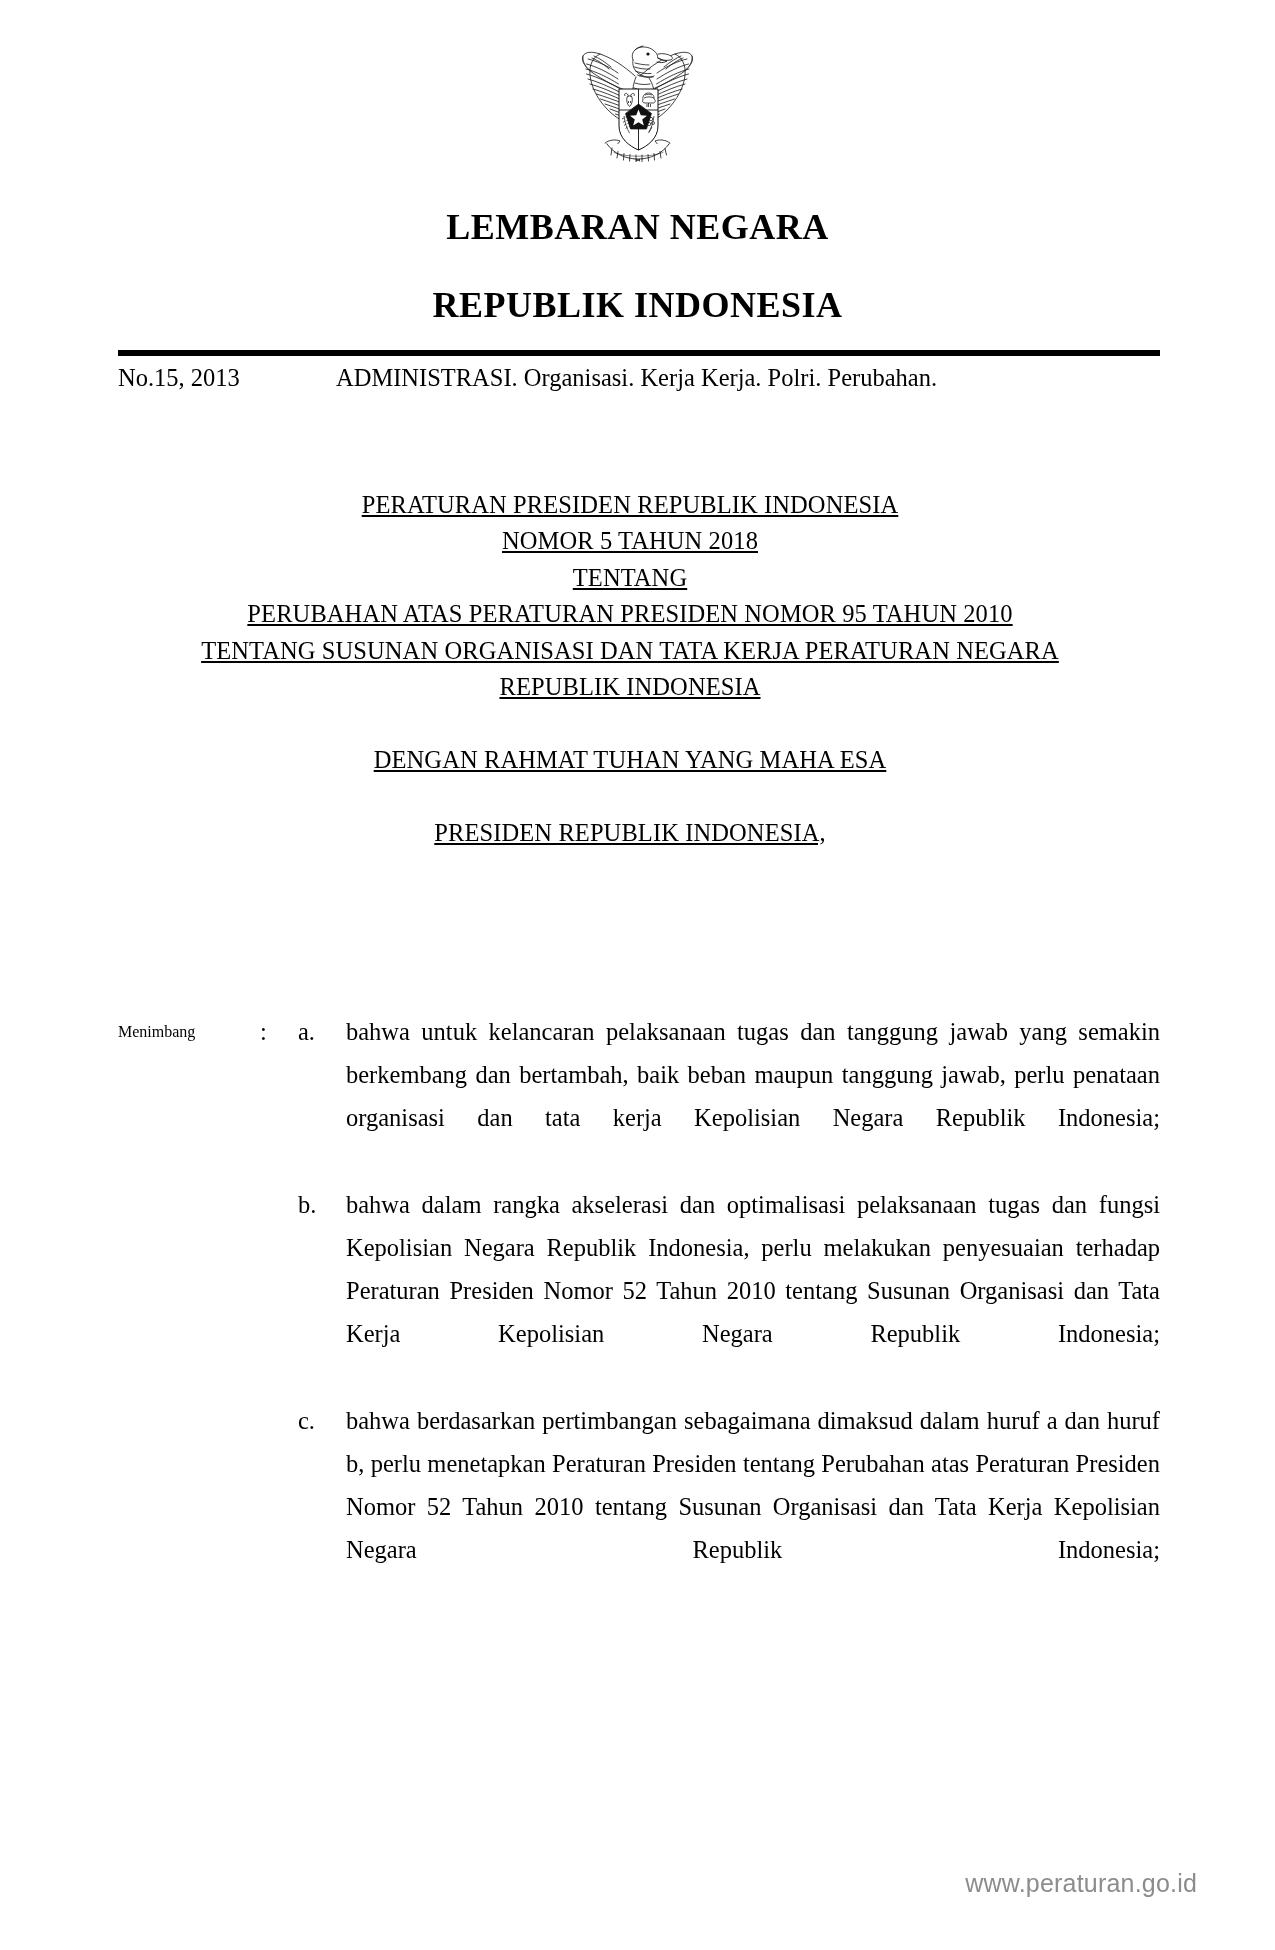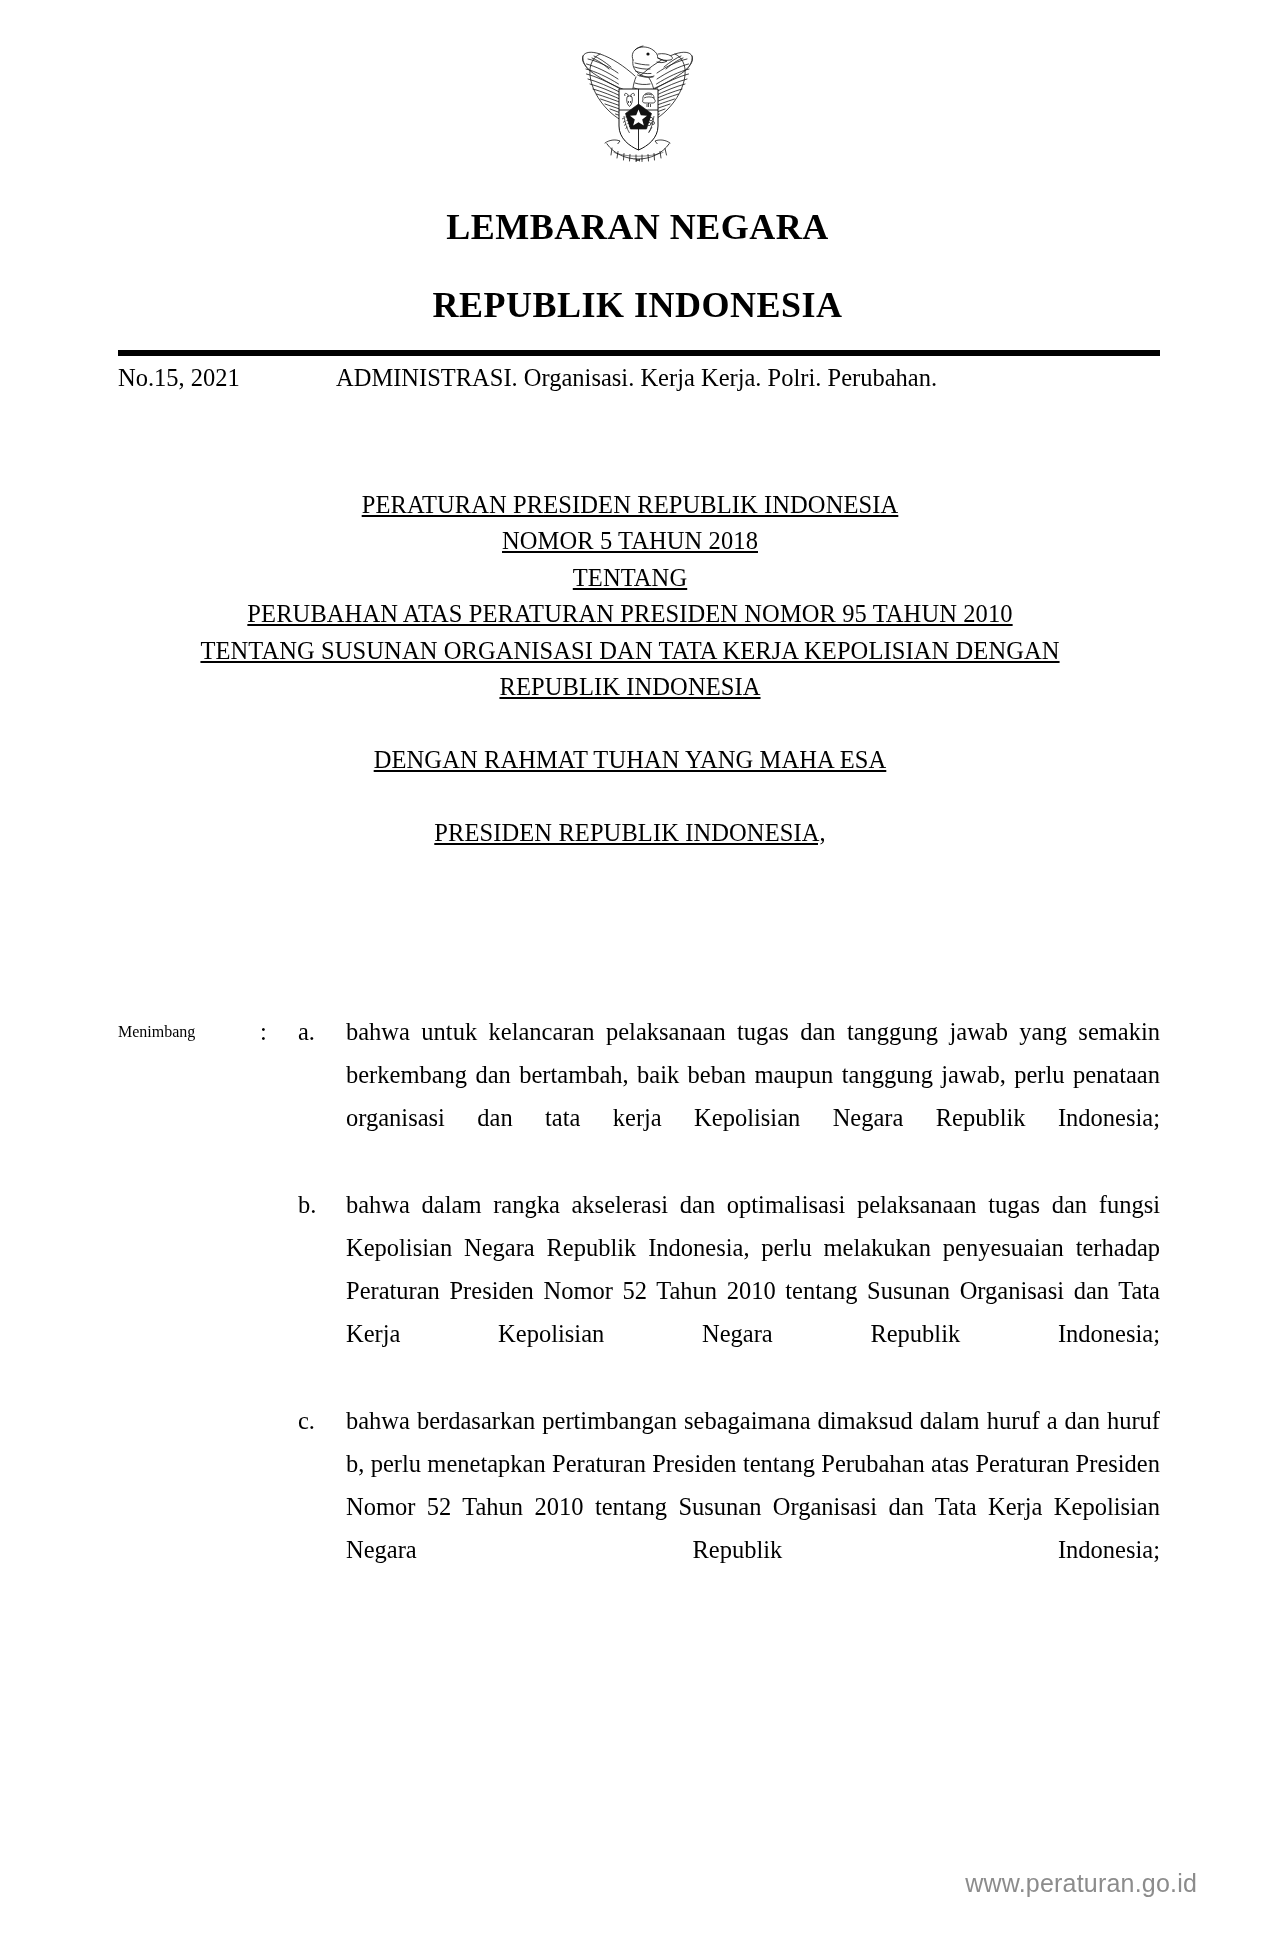--- a/index.html
+++ b/index.html
@@ -323,29 +323,29 @@
   </div>
 
   <div class="masthead">
     <div class="masthead-line">LEMBARAN NEGARA</div>
     <div class="masthead-line">REPUBLIK INDONESIA</div>
   </div>
 
   <div class="head-rule"></div>
 
   <div class="gazette-line">
-    <span class="gazette-no">No.15, 2021</span><span class="gazette-subject">ADMINISTRASI. Organisasi. Kerja Kerja. Polri. Perubahan.</span>
+    <span class="gazette-no">No.15, 2013</span><span class="gazette-subject">ADMINISTRASI. Organisasi. Kerja Kerja. Polri. Perubahan.</span>
   </div>
 
   <div class="title-block">
     <div class="title-line">PERATURAN PRESIDEN REPUBLIK INDONESIA</div>
     <div class="title-line">NOMOR 5 TAHUN 2018</div>
     <div class="title-line">TENTANG</div>
     <div class="title-line">PERUBAHAN ATAS PERATURAN PRESIDEN NOMOR 95 TAHUN 2010</div>
-    <div class="title-line">TENTANG SUSUNAN ORGANISASI DAN TATA KERJA KEPOLISIAN DENGAN</div>
+    <div class="title-line">TENTANG SUSUNAN ORGANISASI DAN TATA KERJA PERATURAN NEGARA</div>
     <div class="title-line">REPUBLIK INDONESIA</div>
     <div class="spacer-line"></div>
     <div class="title-line">DENGAN RAHMAT TUHAN YANG MAHA ESA</div>
     <div class="spacer-line"></div>
     <div class="title-line">PRESIDEN REPUBLIK INDONESIA,</div>
   </div>
 
   <div class="considering">
     <div class="cons-row">
       <div class="cons-label">Menimbang</div>

